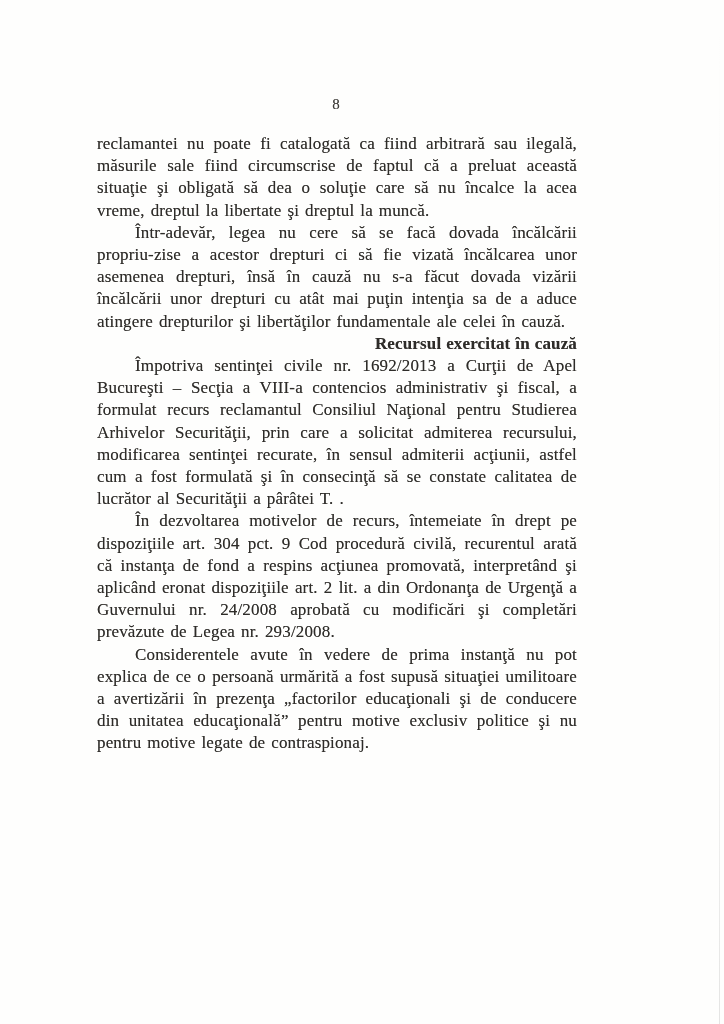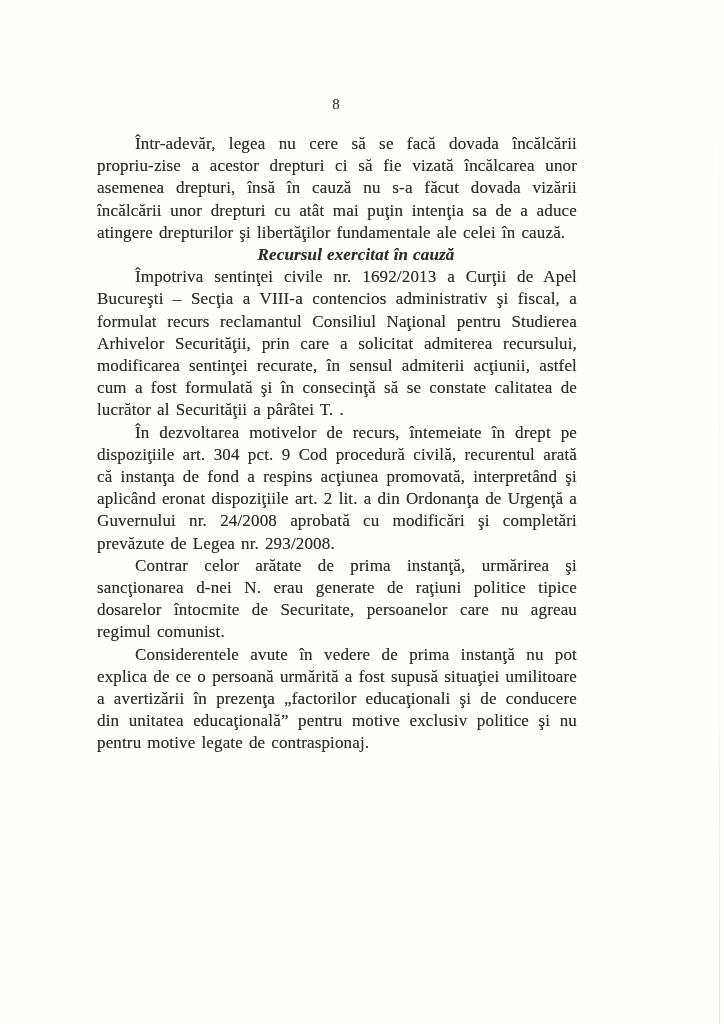--- a/index.html
+++ b/index.html
@@ -51,34 +51,33 @@
     text-indent: 38px;
     letter-spacing: 0.15px;
     word-spacing: 1.6px;
     text-shadow: 0 0 0.6px rgba(62,60,56,0.55);
   }
   .para.no-indent {
     text-indent: 0;
   }
   .para.heading {
     font-weight: bold;
-    text-align: center;
+    text-align: right;
     word-spacing: 0.5px;
-    font-style: italic;
   }
 </style>
 </head>
 <body>
 
 <div class="page">
   <div class="scan-edge"></div>
 
   <div class="page-number">8</div>
 
   <div class="text-block">
+    <p class="para no-indent">reclamantei nu poate fi catalogată ca fiind arbitrară sau ilegală, măsurile sale fiind circumscrise de faptul că a preluat această situaţie şi obligată să dea o soluţie care să nu încalce la acea vreme, dreptul la libertate şi dreptul la muncă.</p>
     <p class="para">Într-adevăr, legea nu cere să se facă dovada încălcării propriu-zise a acestor drepturi ci să fie vizată încălcarea unor asemenea drepturi, însă în cauză nu s-a făcut dovada vizării încălcării unor drepturi cu atât mai puţin intenţia sa de a aduce atingere drepturilor şi libertăţilor fundamentale ale celei în cauză.</p>
     <p class="para heading">Recursul exercitat în cauză</p>
     <p class="para">Împotriva sentinţei civile nr. 1692/2013 a Curţii de Apel Bucureşti – Secţia a VIII-a contencios administrativ şi fiscal, a formulat recurs reclamantul Consiliul Naţional pentru Studierea Arhivelor Securităţii, prin care a solicitat admiterea recursului, modificarea sentinţei recurate, în sensul admiterii acţiunii, astfel cum a fost formulată şi în consecinţă să se constate calitatea de lucrător al Securităţii a pârâtei T. .</p>
     <p class="para">În dezvoltarea motivelor de recurs, întemeiate în drept pe dispoziţiile art. 304 pct. 9 Cod procedură civilă, recurentul arată că instanţa de fond a respins acţiunea promovată, interpretând şi aplicând eronat dispoziţiile art. 2 lit. a din Ordonanţa de Urgenţă a Guvernului nr. 24/2008 aprobată cu modificări şi completări prevăzute de Legea nr. 293/2008.</p>
-    <p class="para">Contrar celor arătate de prima instanţă, urmărirea şi sancţionarea d-nei N. erau generate de raţiuni politice tipice dosarelor întocmite de Securitate, persoanelor care nu agreau regimul comunist.</p>
     <p class="para">Considerentele avute în vedere de prima instanţă nu pot explica de ce o persoană urmărită a fost supusă situaţiei umilitoare a avertizării în prezenţa „factorilor educaţionali şi de conducere din unitatea educaţională” pentru motive exclusiv politice şi nu pentru motive legate de contraspionaj.</p>
   </div>
 </div>
 
 </body></html>

